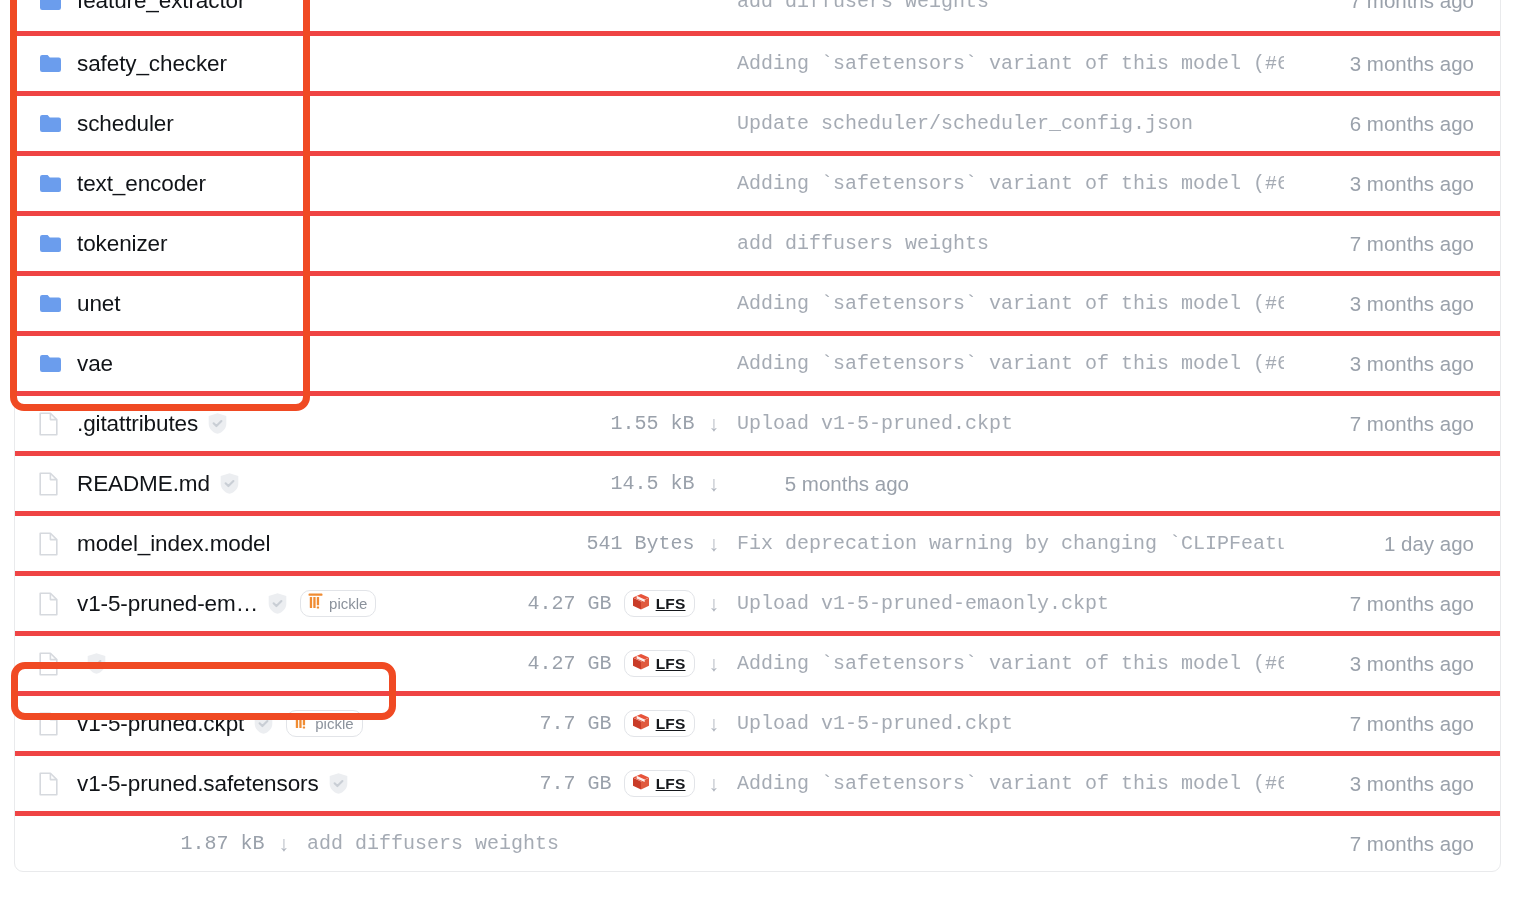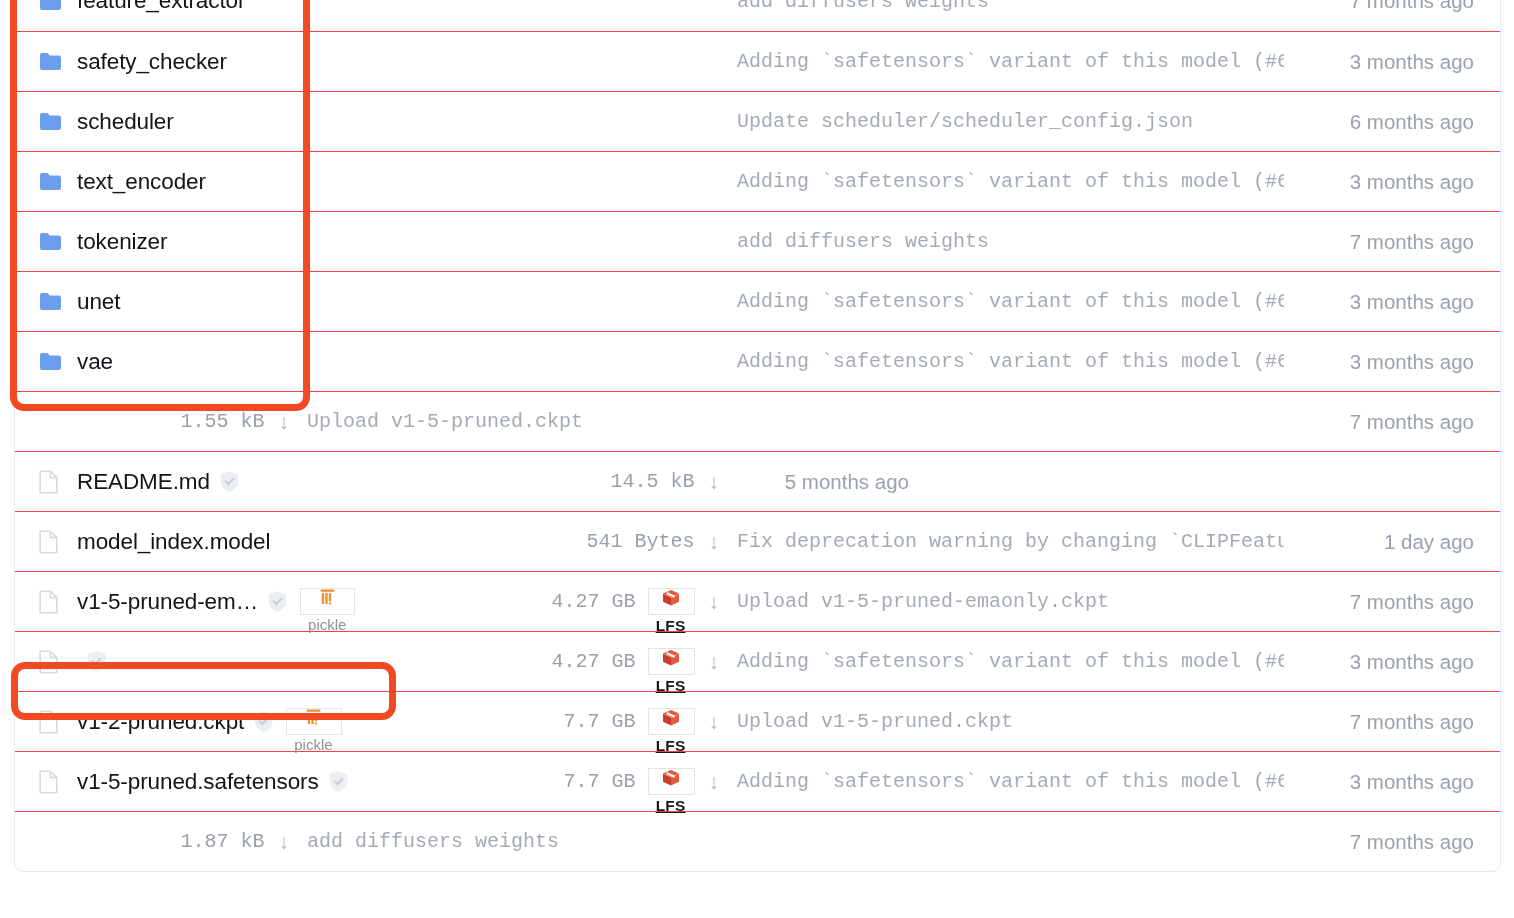--- a/index.html
+++ b/index.html
@@ -18,21 +18,21 @@
     width: 1487px;
     border: 1px solid #e9eaec;
     border-radius: 9px;
     background: #fff;
     overflow: hidden;
   }
   .row {
     display: flex;
     align-items: center;
     height: 60px;
-    border-top: 1px solid #ef4444;
+    border-top: 5px solid #ef4444;
     padding: 0 26px 0 24px;
   }
   .row:first-child { border-top: none; }
 
   
   .name-cell {
     display: flex;
     align-items: center;
     width: 430px;
     flex: 0 0 430px;
@@ -46,22 +46,22 @@
   }
   .icon-slot {
     width: 30px; flex: 0 0 30px;
     display: flex; align-items: center; justify-content: flex-start;
     margin-right: 8px;
   }
   .shield { margin-left: 9px; display: flex; align-items: center; }
   .badge {
     display: inline-flex; align-items: center; gap: 6px;
     height: 27px; padding: 0 8px 0 7px;
-    border: 1px solid #e2e4e8; border-radius: 0;
-    background: #fff; margin-left: 12px; flex-direction: column;
+    border: 1px solid #e2e4e8; border-radius: 10px;
+    background: #fff; margin-left: 12px;
   }
   .badge-text { font-size: 15px; color: #8b929c; }
   .badge-lfs .badge-text { color: #15181c; font-weight: bold; font-size: 15.5px; letter-spacing: .2px; text-decoration: underline; }
 
   
   .size-cell {
     flex: 0 0 250px; width: 250px;
     display: flex; align-items: center; justify-content: flex-end;
     gap: 0px;
     text-align: center;
@@ -249,20 +249,35 @@
 
      </div>
      <div class="commit-cell">
        <span class="commit-text">Adding `safetensors` variant of this model (#6…</span>
      </div>
      <div class="time-cell">
        <span class="time-text">3 months ago</span>
      </div>
       </div>
       <div class="row">
+        <div class="name-cell">
+       <span class="icon-slot">
+    <svg width="19" height="24" viewBox="0 0 19 24">
+      <path d="M1.2 1.2h10.2L17.8 7.6v15.2H1.2z" fill="#fff" stroke="#d6d9de" stroke-width="1.6" stroke-linejoin="round"></path>
+      <path d="M11.4 1.4v6.2h6.2" fill="none" stroke="#d6d9de" stroke-width="1.6" stroke-linejoin="round"></path>
+    </svg>
+          </span>
+       <span class="name-text">.gitattributes</span>
+       <span class="shield">
+    <svg width="21" height="23" viewBox="0 0 21 23">
+      <path d="M10.5 1.2 19.3 4v7.4c0 5.3-3.7 8.9-8.8 10.4C5.4 20.3 1.7 16.7 1.7 11.4V4z" fill="#eceef1"></path>
+      <path d="M6.6 11.3l2.8 2.8 5-5" fill="none" stroke="#c9ced5" stroke-width="2.1" stroke-linecap="round" stroke-linejoin="round"></path>
+    </svg>
+          </span>
+     </div>
      <div class="size-cell">
        <span class="size-text">1.55 kB</span>
 
        <span class="dl-arrow">↓</span>
      </div>
      <div class="commit-cell">
        <span class="commit-text">Upload v1-5-pruned.ckpt</span>
      </div>
      <div class="time-cell">
        <span class="time-text">7 months ago</span>
@@ -401,21 +416,21 @@
      </div>
       </div>
       <div class="row">
         <div class="name-cell">
        <span class="icon-slot">
     <svg width="19" height="24" viewBox="0 0 19 24">
       <path d="M1.2 1.2h10.2L17.8 7.6v15.2H1.2z" fill="#fff" stroke="#d6d9de" stroke-width="1.6" stroke-linejoin="round"></path>
       <path d="M11.4 1.4v6.2h6.2" fill="none" stroke="#d6d9de" stroke-width="1.6" stroke-linejoin="round"></path>
     </svg>
           </span>
-       <span class="name-text">v1-2-pruned.ckpt</span>
+       <span class="name-text">v1-5-pruned.ckpt</span>
        <span class="shield">
     <svg width="21" height="23" viewBox="0 0 21 23">
       <path d="M10.5 1.2 19.3 4v7.4c0 5.3-3.7 8.9-8.8 10.4C5.4 20.3 1.7 16.7 1.7 11.4V4z" fill="#eceef1"></path>
       <path d="M6.6 11.3l2.8 2.8 5-5" fill="none" stroke="#c9ced5" stroke-width="2.1" stroke-linecap="round" stroke-linejoin="round"></path>
     </svg>
           </span>
           <span class="badge badge-pickle">
     <span>
       <svg width="15" height="17" viewBox="0 0 15 17">
         <rect x="0.6" y="0.6" width="13.8" height="2.2" rx="0.6" fill="#f08c33"></rect>

